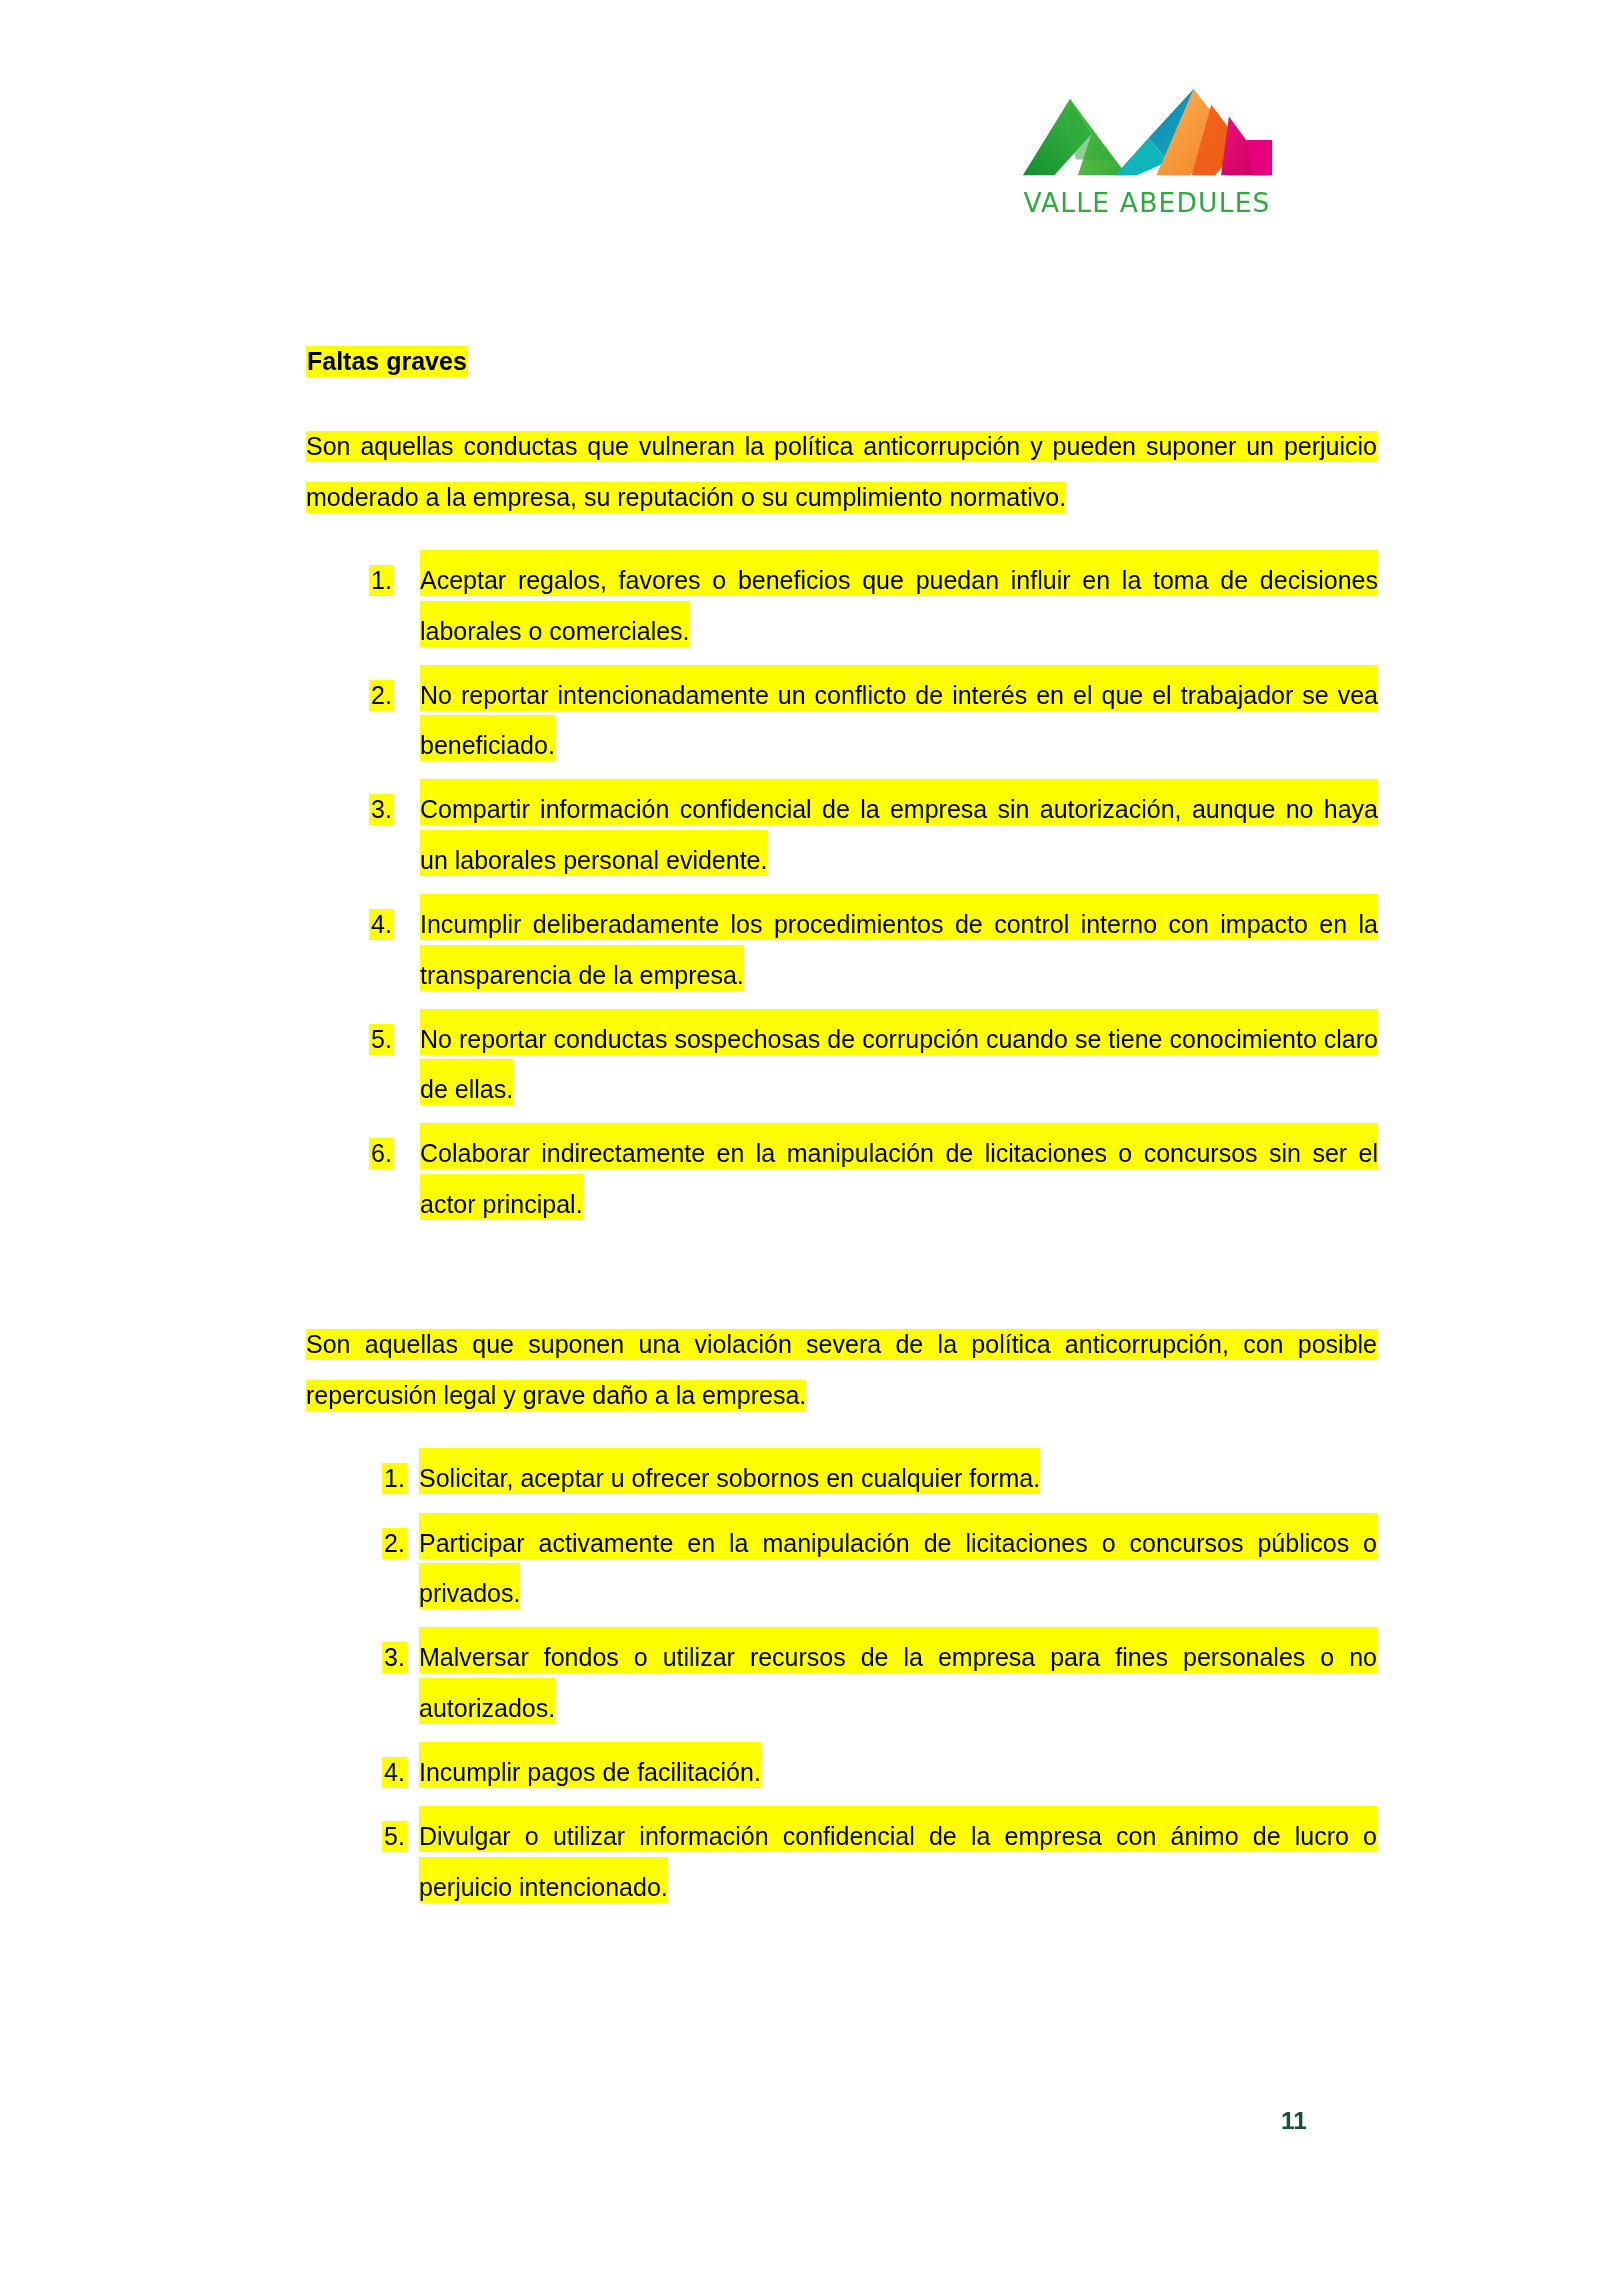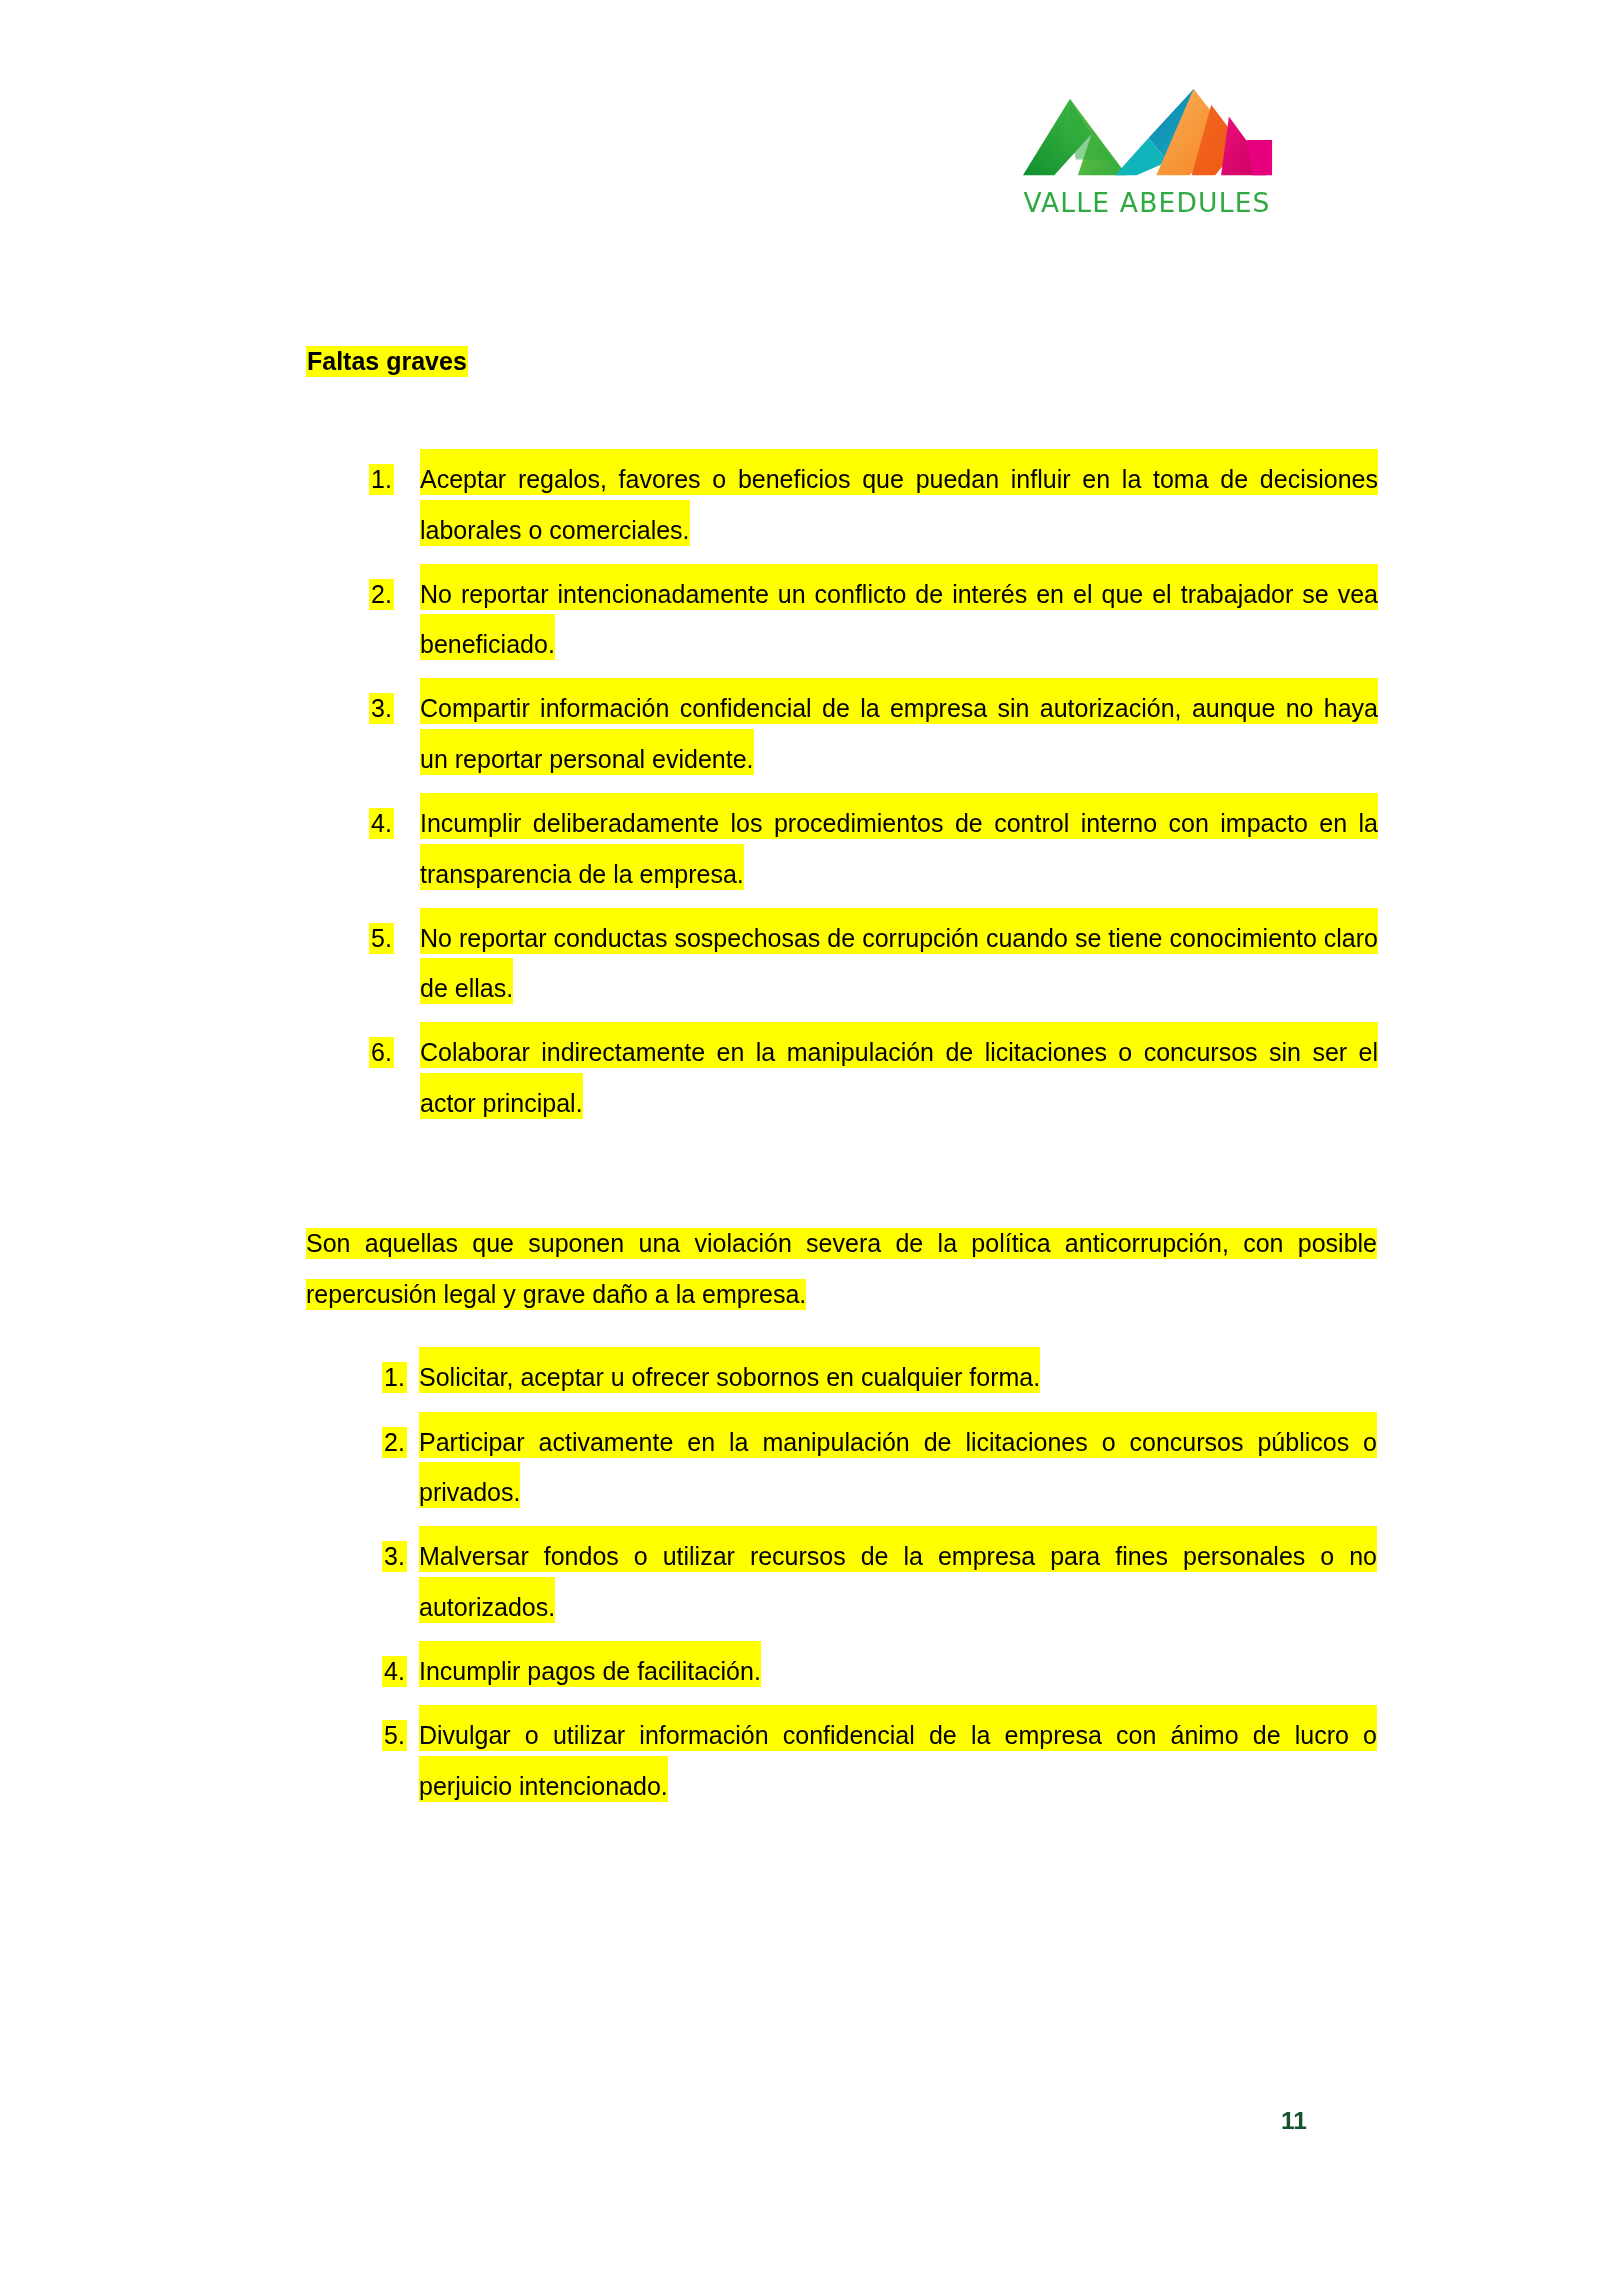--- a/index.html
+++ b/index.html
@@ -194,34 +194,35 @@
       </svg>
       <div class="logo-text">VALLE ABEDULES</div>
     </div>
   </div>
 
   <div class="content">
 
     <h2 class="section-heading"><span class="hl">Faltas graves</span></h2>
     <div class="gap-after-heading"></div>
 
+    <p class="intro"><span class="hl">Son aquellas conductas que vulneran la política anticorrupción y pueden suponer un perjuicio moderado a la empresa, su reputación o su cumplimiento normativo.</span></p>
     <div class="gap-after-intro"></div>
 
     <ol class="faults list-a">
       <li>
         <span class="li-num"><span class="hl">1.</span></span>
         <span class="li-text"><span class="hl">Aceptar regalos, favores o beneficios que puedan influir en la toma de decisiones laborales o comerciales.</span></span>
       </li>
       <li>
         <span class="li-num"><span class="hl">2.</span></span>
         <span class="li-text"><span class="hl">No reportar intencionadamente un conflicto de interés en el que el trabajador se vea beneficiado.</span></span>
       </li>
       <li>
         <span class="li-num"><span class="hl">3.</span></span>
-        <span class="li-text"><span class="hl">Compartir información confidencial de la empresa sin autorización, aunque no haya un reportar personal evidente.</span></span>
+        <span class="li-text"><span class="hl">Compartir información confidencial de la empresa sin autorización, aunque no haya un laborales personal evidente.</span></span>
       </li>
       <li>
         <span class="li-num"><span class="hl">4.</span></span>
         <span class="li-text"><span class="hl">Incumplir deliberadamente los procedimientos de control interno con impacto en la transparencia de la empresa.</span></span>
       </li>
       <li>
         <span class="li-num"><span class="hl">5.</span></span>
         <span class="li-text"><span class="hl">No reportar conductas sospechosas de corrupción cuando se tiene conocimiento claro de ellas.</span></span>
       </li>
       <li>

